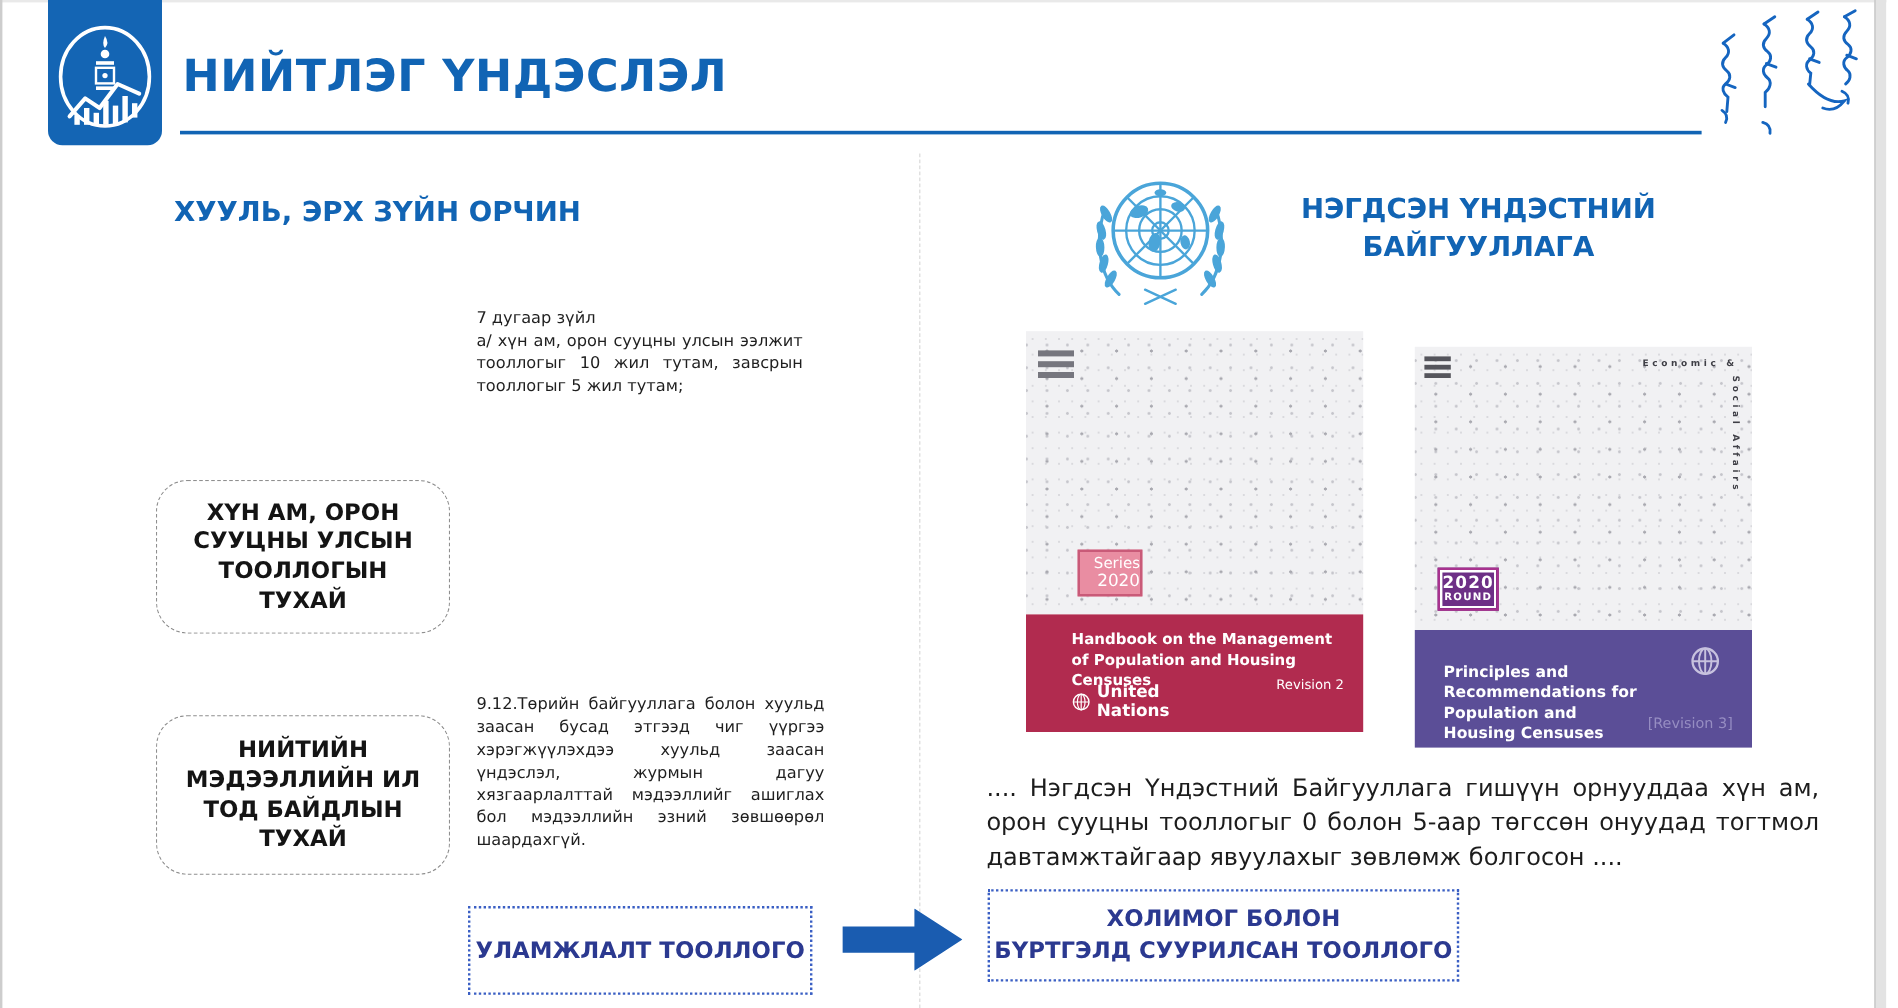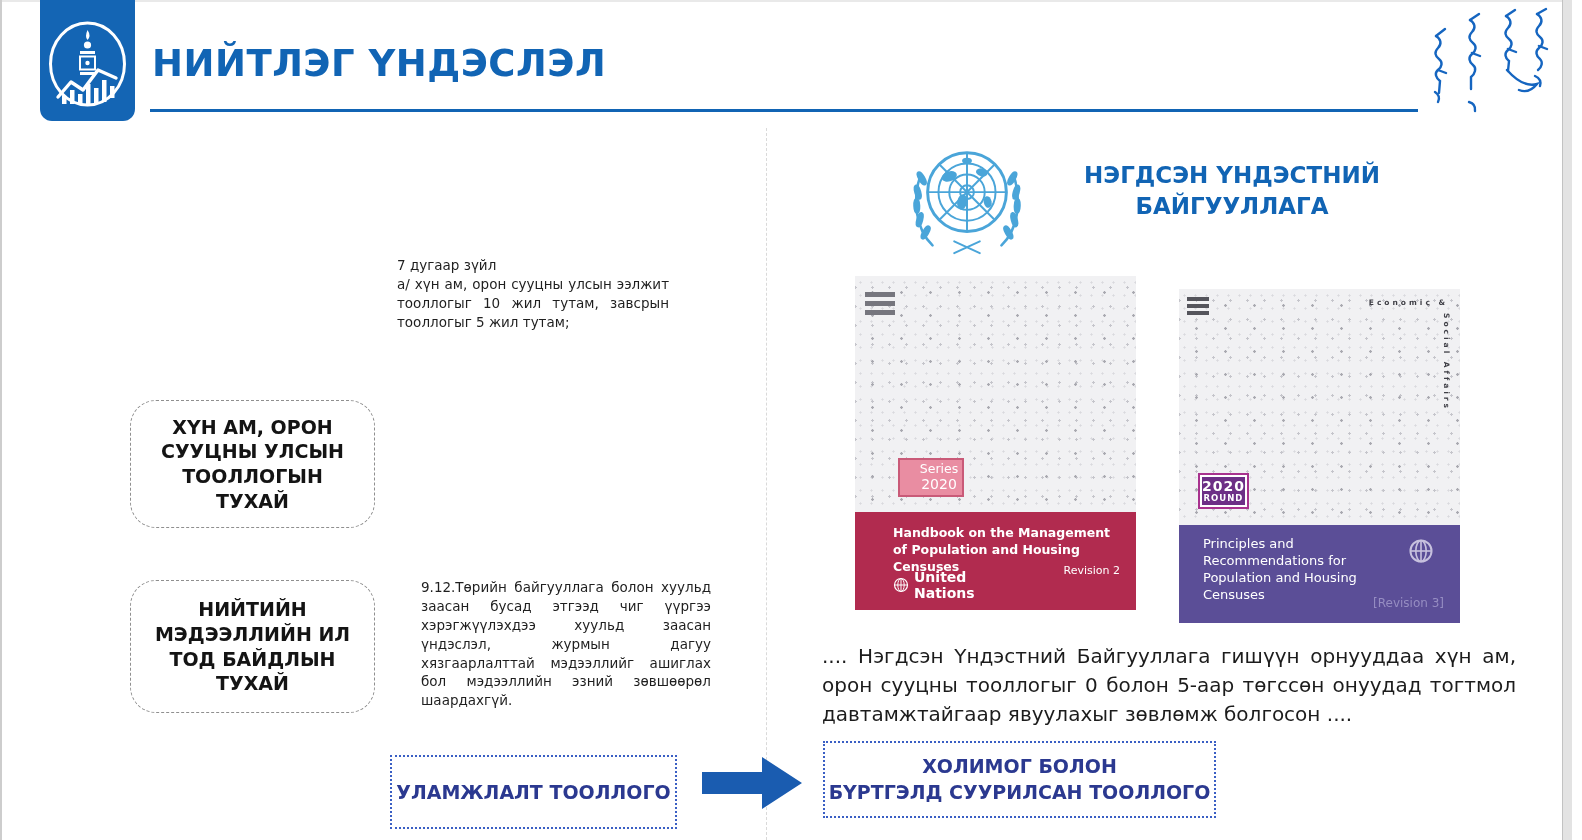--- a/index.html
+++ b/index.html
@@ -20,25 +20,25 @@
   
   .v-divider{position:absolute;left:766px;top:128px;height:712px;border-left:1px dashed #d9d9d9;}
 
   
   .section-title{position:absolute;left:145px;top:164px;font-size:23px;font-weight:bold;color:#1164b4;white-space:nowrap;}
   .law-box{position:absolute;left:130px;width:245px;border:1.6px dashed #8f8f8f;border-radius:26px;
     display:flex;align-items:center;justify-content:center;text-align:center;
     font-weight:bold;color:#141414;font-size:19px;line-height:1.3;padding:10px 16px;box-sizing:border-box;background:#fff;}
   .law-box.b1{top:232px;height:123px;}
   .law-box.b2{top:400px;height:128px;}
-  .law-box.b3{top:580px;height:133px;}
+  .law-box.b3{top:596px;height:133px;}
   .law-desc{position:absolute;left:397px;font-size:13.5px;line-height:1.4;color:#1f1f1f;white-space:pre-line;}
   .law-desc.d1{top:256px;width:272px;text-align:justify;}
   .law-desc.d2{top:412px;width:335px;}
-  .law-desc.d3{top:578px;width:290px;text-align:justify;margin-left:24px;}
+  .law-desc.d3{top:578px;width:290px;text-align:justify;}
 
   
   .census-box{position:absolute;border:2px dotted #3a5fc4;color:#2b3990;font-weight:bold;
     display:flex;align-items:center;justify-content:center;text-align:center;box-sizing:border-box;background:#fff;}
   .census-box.trad{left:390px;top:755px;width:287px;height:74px;font-size:19px;}
   .census-box.mixed{left:823px;top:741px;width:393px;height:77px;font-size:19px;line-height:1.35;white-space:pre-line;}
   .big-arrow{position:absolute;left:702px;top:757px;width:100px;height:52px;}
 
   
   .un-emblem{position:absolute;left:903px;top:137px;width:128px;height:128px;}
@@ -60,37 +60,37 @@
   .cover-band{position:relative;width:100%;height:98px;color:#fff;}
   .book.red .cover-band{background:#b12b4f;}
   .book.purple .cover-band{background:#5b4e97;}
 
   .bars{position:absolute;top:16px;left:10px;}
   .bars .bar{width:30px;height:5px;background:#76767e;margin-bottom:4px;}
   .book.purple .bars{top:8px;left:8px;}
   .book.purple .bars .bar{width:22px;height:4px;background:#55555c;margin-bottom:3px;}
 
   .badge-series{position:absolute;left:43px;top:182px;width:46px;background:#e98da2;border:2px solid #c95a78;
-    color:#fff;text-align:center;padding:2px 0 3px 16px;line-height:1.15;}
+    color:#fff;text-align:right;padding:2px 0 3px 4px;line-height:1.15;}
   .badge-series .l1{font-size:12.5px;}
   .badge-series .l2{font-size:14px;}
   .badge-round{position:absolute;left:19px;top:184px;width:47px;background:#6d2f86;border:2px solid #a8328e;
     box-shadow:inset 0 0 0 2px #fff;color:#fff;text-align:center;padding:4px 0 3px 0;line-height:1.1;}
   .badge-round .l1{font-size:14px;font-weight:bold;letter-spacing:1px;}
   .badge-round .l2{font-size:8.5px;font-weight:bold;letter-spacing:1px;}
 
   .econ-top{position:absolute;top:9px;right:12px;font-size:7.5px;font-weight:bold;letter-spacing:3px;color:#3f3f46;}
   .econ-side{position:absolute;top:24px;right:9px;writing-mode:vertical-rl;font-size:7.5px;font-weight:bold;letter-spacing:3px;color:#3f3f46;}
 
   .band-title-red{position:absolute;left:38px;top:13px;width:228px;font-size:12.5px;font-weight:bold;line-height:1.35;}
   .band-revision-red{position:absolute;right:16px;top:52px;font-size:11px;padding-left:30px;}
   .pub-row{position:absolute;left:38px;bottom:9px;display:flex;align-items:center;gap:5px;}
   .pub-text{font-size:14px;font-weight:bold;line-height:1.15;}
 
-  .band-title-purple{position:absolute;left:24px;top:11px;width:170px;font-size:13px;font-weight:normal;line-height:1.3;}
+  .band-title-purple{position:absolute;left:24px;top:28px;width:170px;font-size:13px;font-weight:bold;line-height:1.3;}
   .band-un-small{position:absolute;right:26px;top:13px;}
   .band-revision-purple{position:absolute;right:16px;bottom:13px;font-size:12px;color:#968dc2;}
 </style>
 </head>
 <body>
 
 <div id="slide">
   <div class="edge-top"></div>
   <div class="edge-left"></div>
   <div class="edge-right"></div>
@@ -135,20 +135,21 @@
       <path d="M86 43 l8 3"></path>
     <path d="M85 64 q16 18 30 14 q-8 10 -18 6"></path>
     <path d="M115 8 c5 3 6 8 2 12 c-4 4 -3 8 1 11 c4 3 3 8 -1 11 c-4 3 -3 8 1 11 c3 3 2 8 -2 11"></path>
     <path d="M115 8 l9 -5"></path>
       <path d="M117 40 l8 3"></path>
       <path d="M113 70 q7 3 5 10"></path>
   </svg>
 
   <div class="v-divider"></div>
 
+  <div class="section-title">ХУУЛЬ, ЭРХ ЗҮЙН ОРЧИН</div>
 
   <div class="law-desc d1">7 дугаар зүйл
 а/ хүн ам, орон сууцны улсын ээлжит тооллогыг 10 жил тутам, завсрын тооллогыг 5 жил тутам;</div>
 
   <div class="law-box b2">
     <span>ХҮН АМ, ОРОН СУУЦНЫ УЛСЫН ТООЛЛОГЫН ТУХАЙ</span>
   </div>
 
   <div class="law-box b3">
     <span>НИЙТИЙН МЭДЭЭЛЛИЙН ИЛ ТОД БАЙДЛЫН ТУХАЙ</span>

